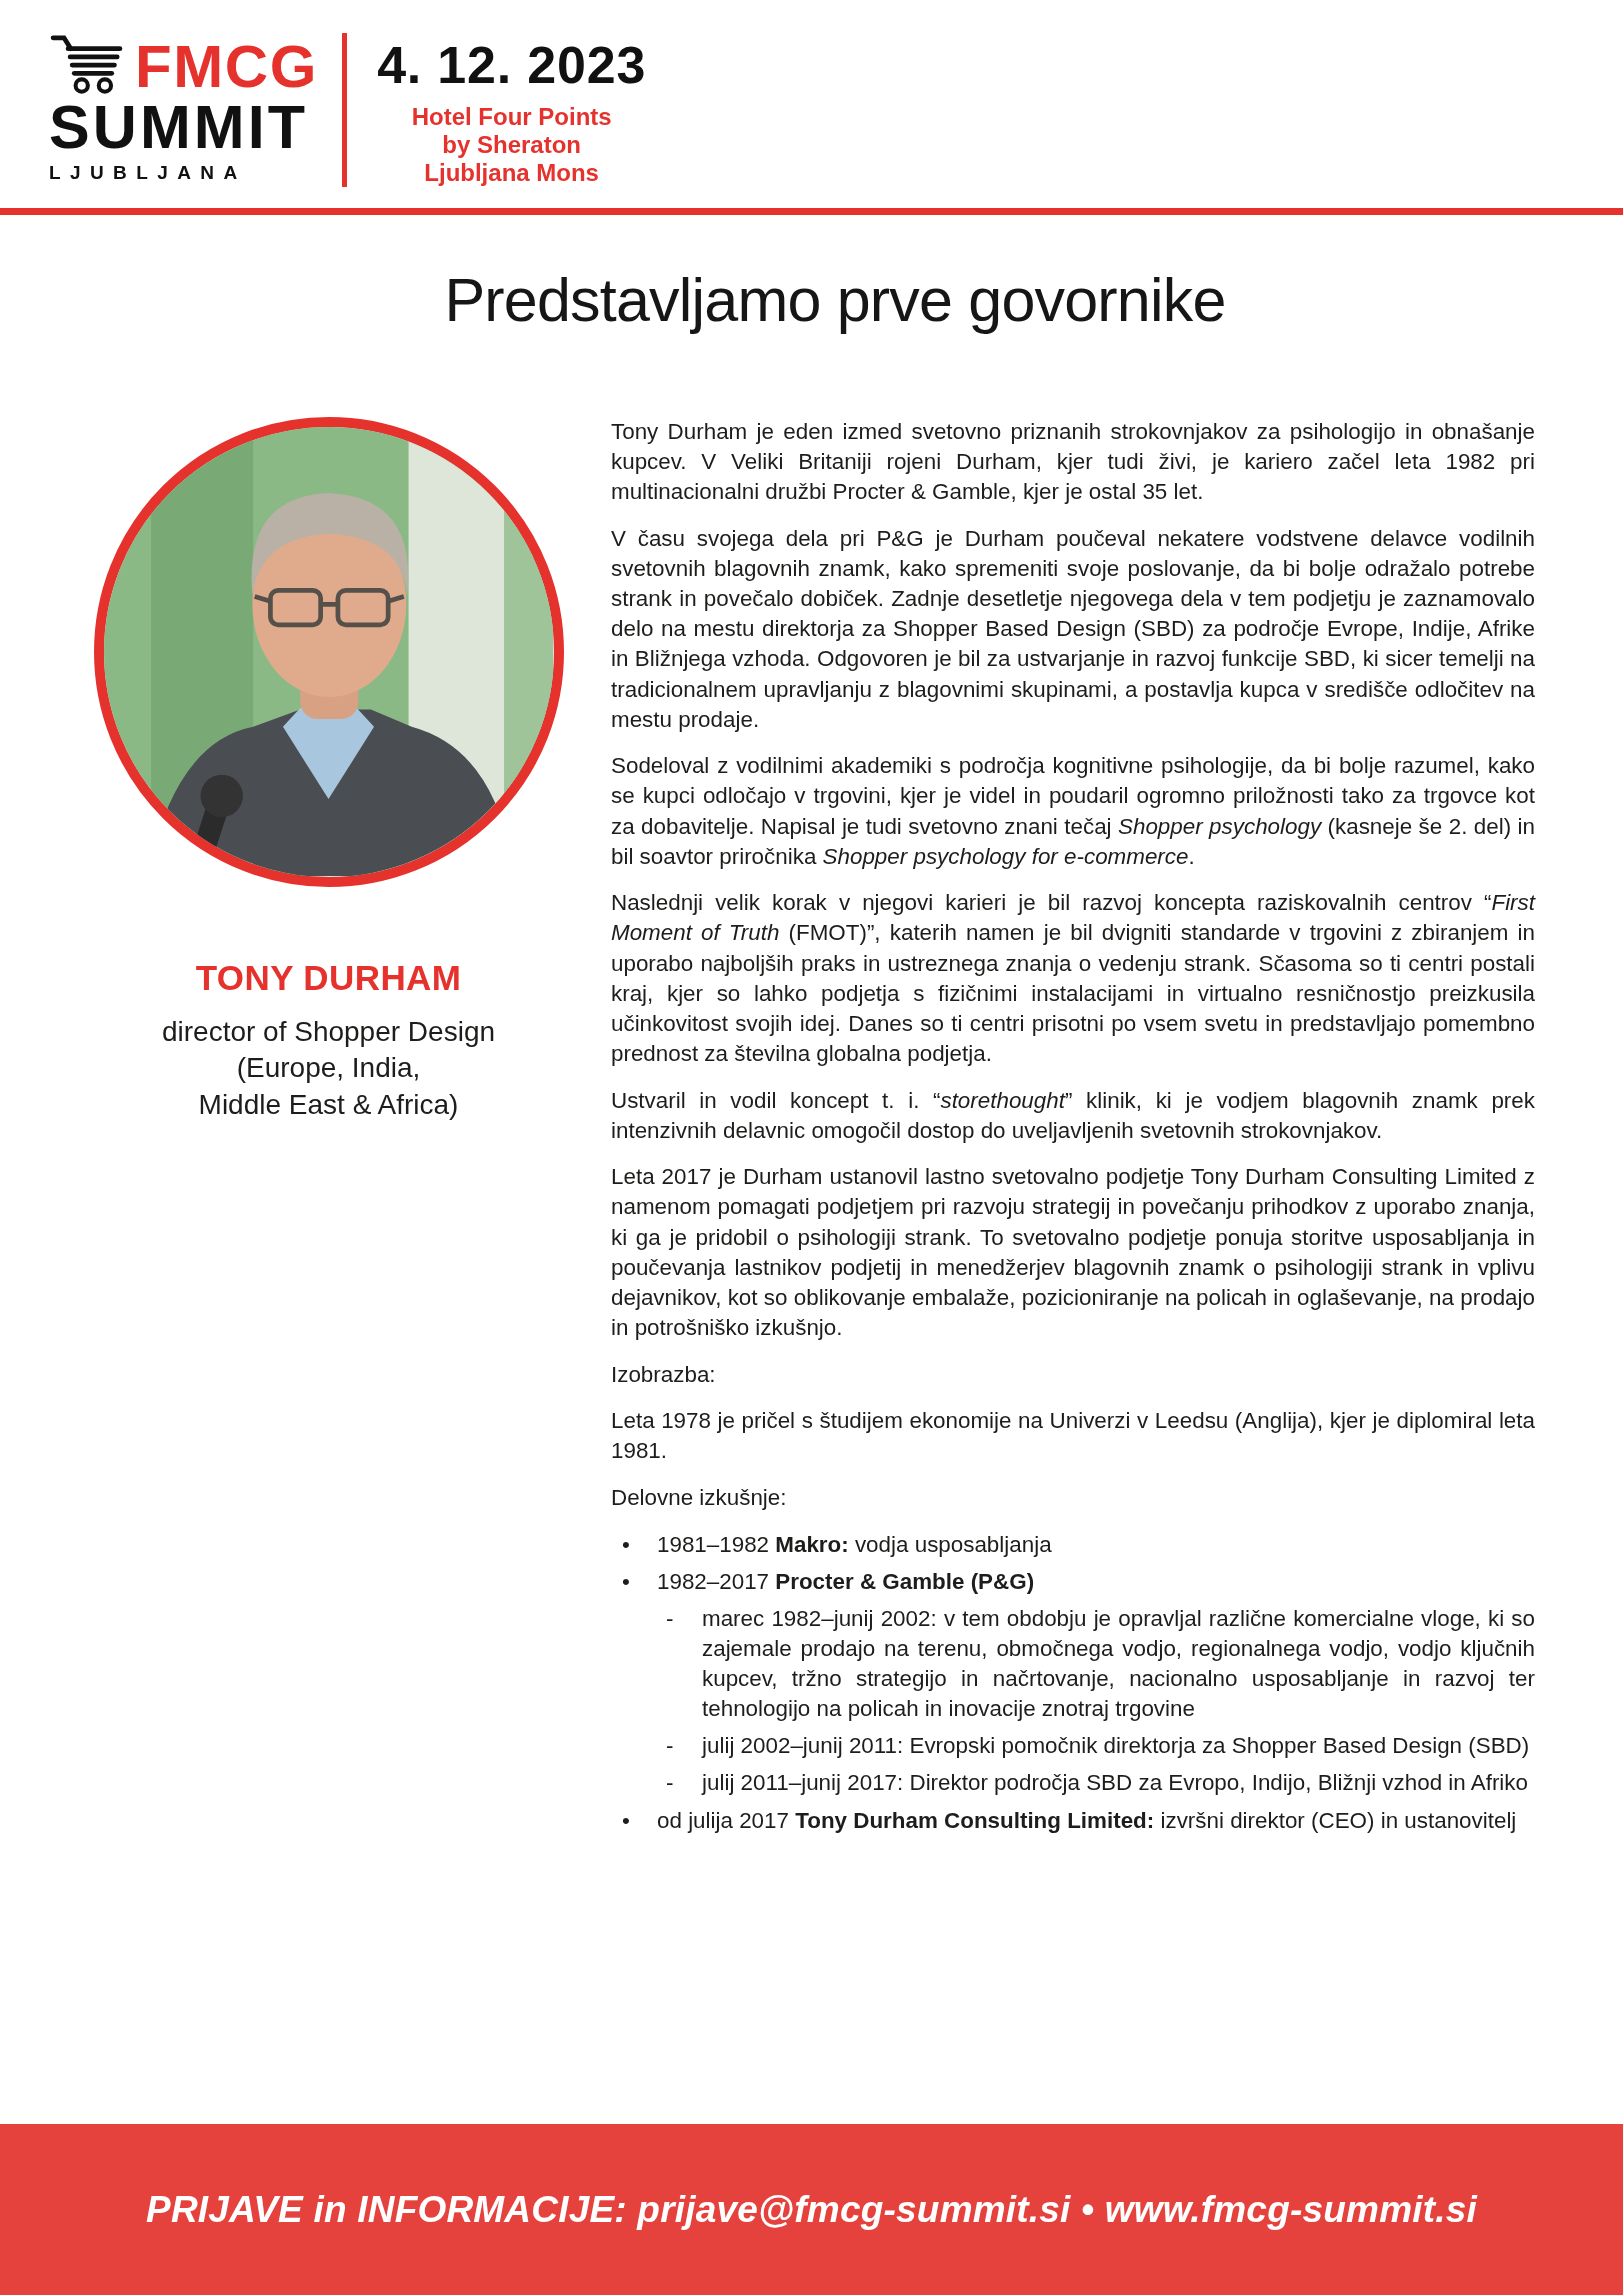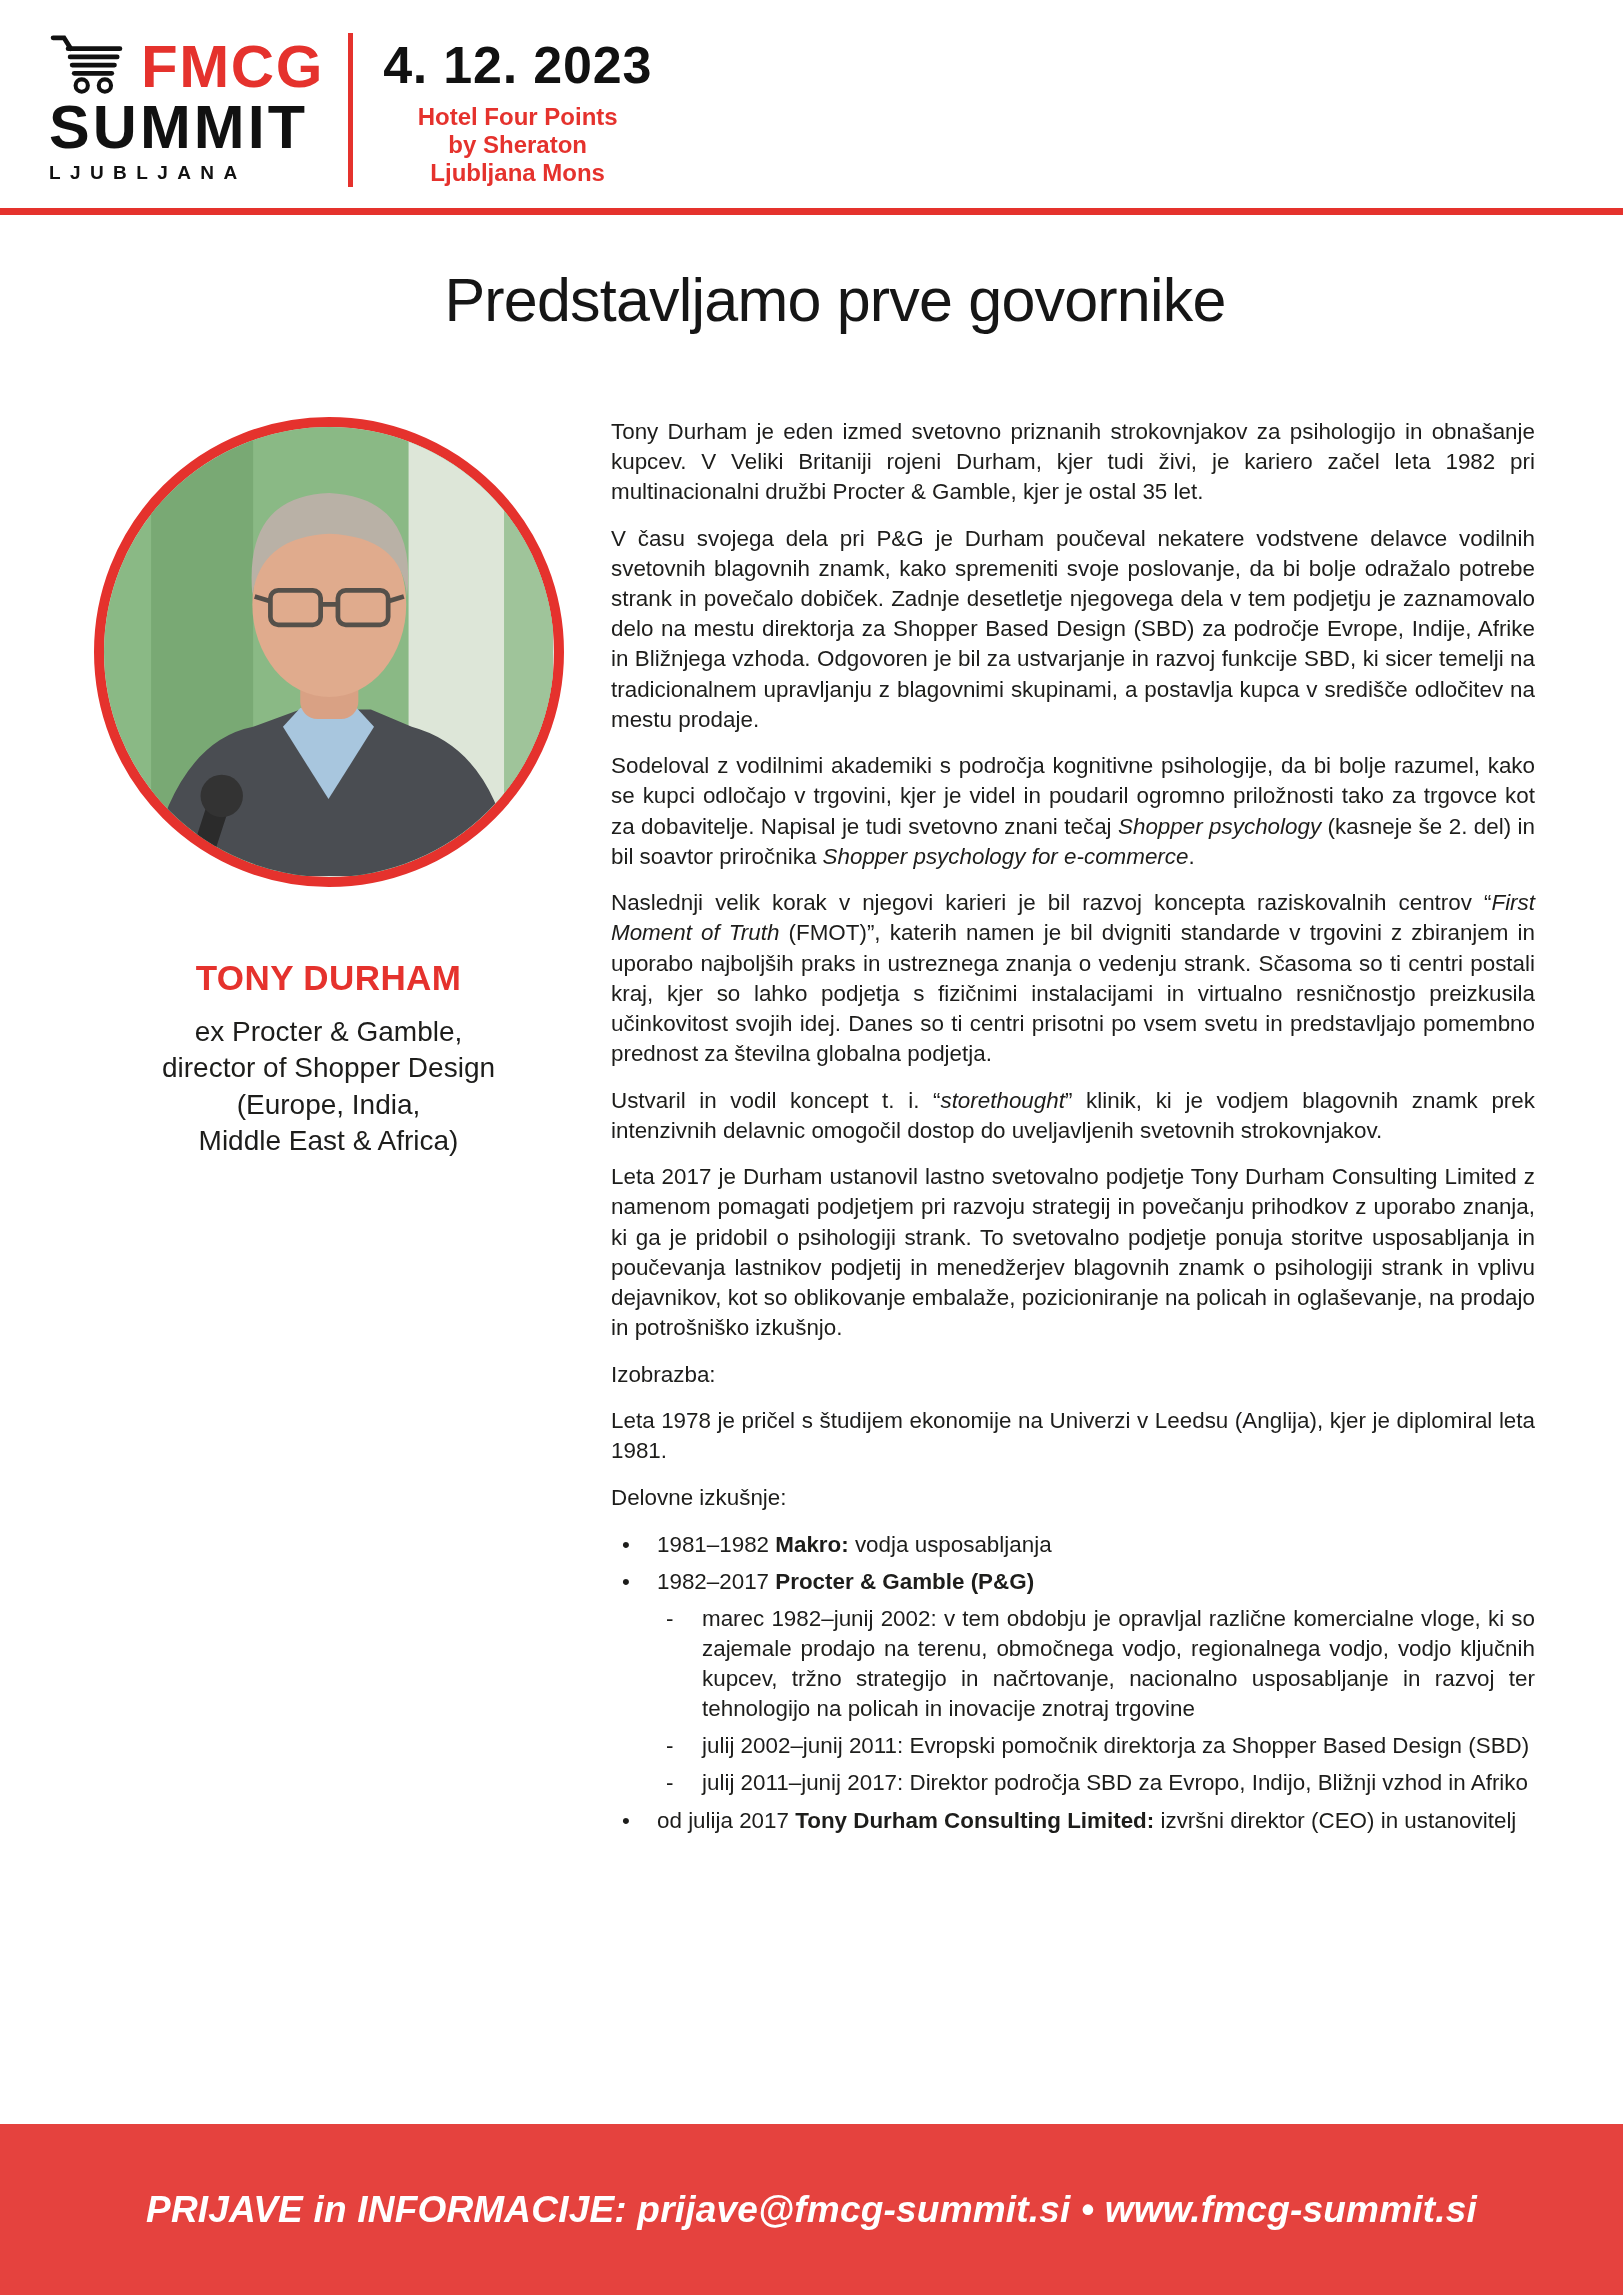--- a/index.html
+++ b/index.html
@@ -7,21 +7,21 @@
   body {
     width:1623px; height:2295px;
     font-family:"Liberation Sans", sans-serif;
     color:#1d1d1b;
   }
   .page { position:relative; width:1623px; height:2295px; background:#fff; overflow:hidden; }
 
   
   .header { display:flex; align-items:flex-start; padding:27px 0 0 49px; }
   .logo-block { flex:none; }
-  .logo-top { display:flex; align-items:flex-end; gap:17px; }
+  .logo-top { display:flex; align-items:flex-end; gap:11px; }
   .cart svg { display:block; }
   .logo-fmcg { color:#e5322d; font-weight:700; font-size:60px; line-height:0.95; letter-spacing:1.6px; }
   .logo-summit { color:#111; font-weight:700; font-size:61px; line-height:1.0; letter-spacing:3.1px; margin-top:1.6px; }
   .logo-city { color:#111; font-weight:700; font-size:19px; letter-spacing:9.4px; margin-top:4.7px; }
   .divider { width:5.5px; height:154px; background:#e5322d; margin:6.3px 30px 0 23.6px; flex:none; }
   .date-block { padding-top:7.9px; text-align:center; }
   .date { font-size:52px; font-weight:700; color:#111; letter-spacing:0.8px; }
   .venue { color:#e5322d; font-weight:700; font-size:24px; line-height:1.18; margin-top:7.9px; }
   .rule { height:7px; background:#e5322d; margin-top:20.4px; }
 
@@ -119,21 +119,20 @@
             <line x1="276" y1="226" x2="298" y2="226"></line>
             <line x1="212" y1="222" x2="192" y2="216"></line>
             <line x1="362" y1="222" x2="382" y2="216"></line>
           </g>
           <rect x="118" y="472" width="28" height="104" rx="12" fill="#2b2b2b" transform="rotate(18 132 524)"></rect>
           <circle cx="150" cy="470" r="27" fill="#333333"></circle>
         </svg>
       </div>
       <div class="speaker-name">TONY DURHAM</div>
       <div class="speaker-role">
-          <div>ex Procter &amp; Gamble,</div>
           <div>director of Shopper Design</div>
           <div>(Europe, India,</div>
           <div>Middle East &amp; Africa)</div>
         </div>
     </div>
 
     <div class="right">
         <div class="blk-p"><span>Tony Durham je eden izmed svetovno priznanih strokovnjakov za psihologijo in obnašanje kupcev. V Veliki Britaniji rojeni Durham, kjer tudi živi, je kariero začel leta 1982 pri multinacionalni družbi Procter &amp; Gamble, kjer je ostal 35 let.</span></div>
         <div class="blk-p"><span>V času svojega dela pri P&amp;G je Durham poučeval nekatere vodstvene delavce vodilnih svetovnih blagovnih znamk, kako spremeniti svoje poslovanje, da bi bolje odražalo potrebe strank in povečalo dobiček. Zadnje desetletje njegovega dela v tem podjetju je zaznamovalo delo na mestu direktorja za Shopper Based Design (SBD) za področje Evrope, Indije, Afrike in Bližnjega vzhoda. Odgovoren je bil za ustvarjanje in razvoj funkcije SBD, ki sicer temelji na tradicionalnem upravljanju z blagovnimi skupinami, a postavlja kupca v središče odločitev na mestu prodaje.</span></div>
         <div class="blk-p"><span>Sodeloval z vodilnimi akademiki s področja kognitivne psihologije, da bi bolje razumel, kako se kupci odločajo v trgovini, kjer je videl in poudaril ogromno priložnosti tako za trgovce kot za dobavitelje. Napisal je tudi svetovno znani tečaj </span><span class="it">Shopper psychology</span><span> (kasneje še 2. del) in bil soavtor priročnika </span><span class="it">Shopper psychology for e-commerce</span><span>.</span></div>

